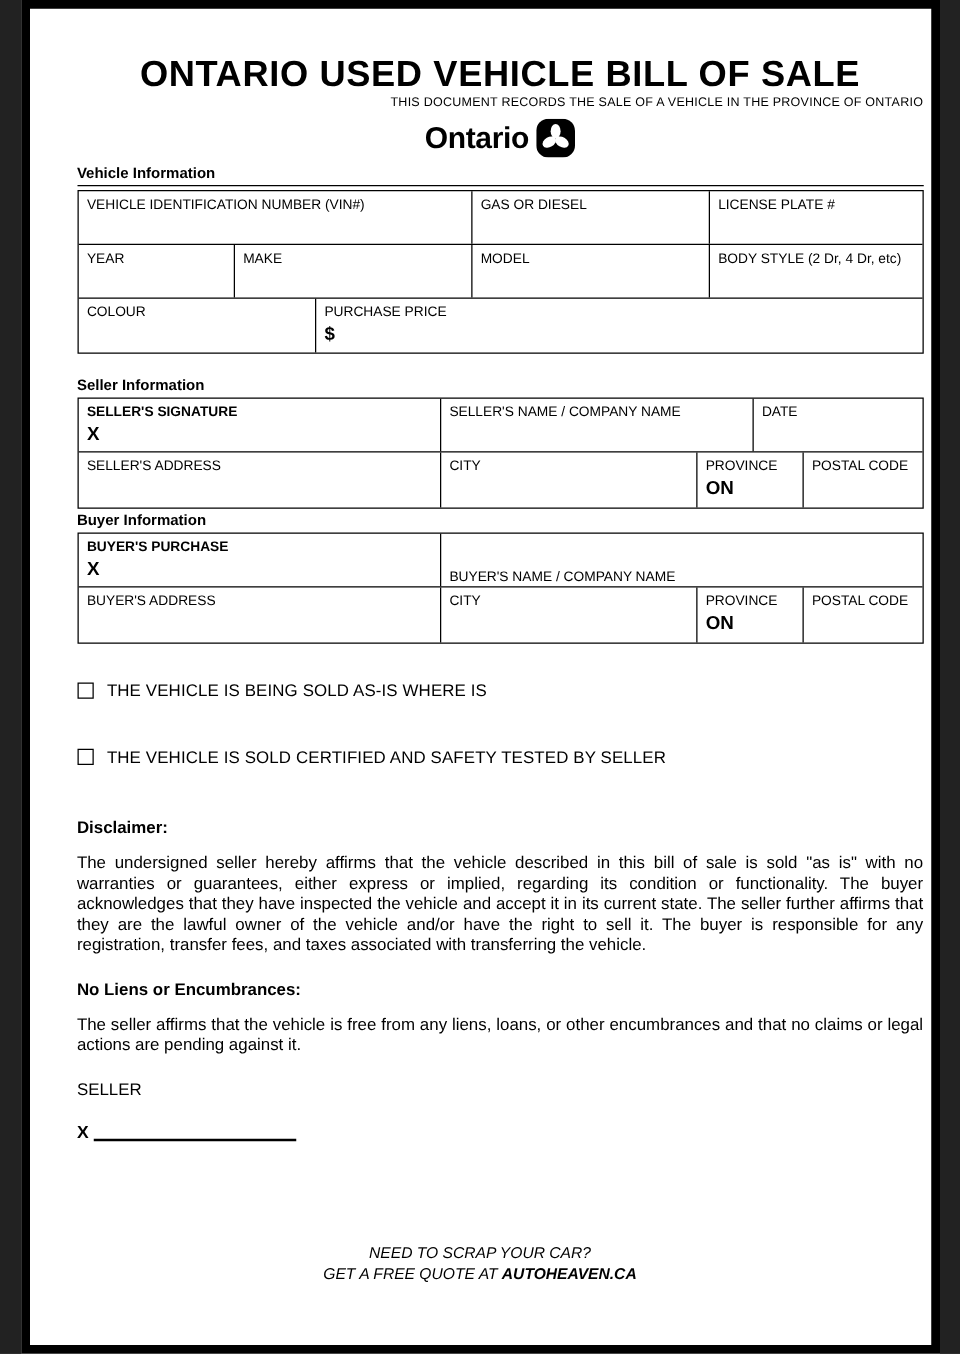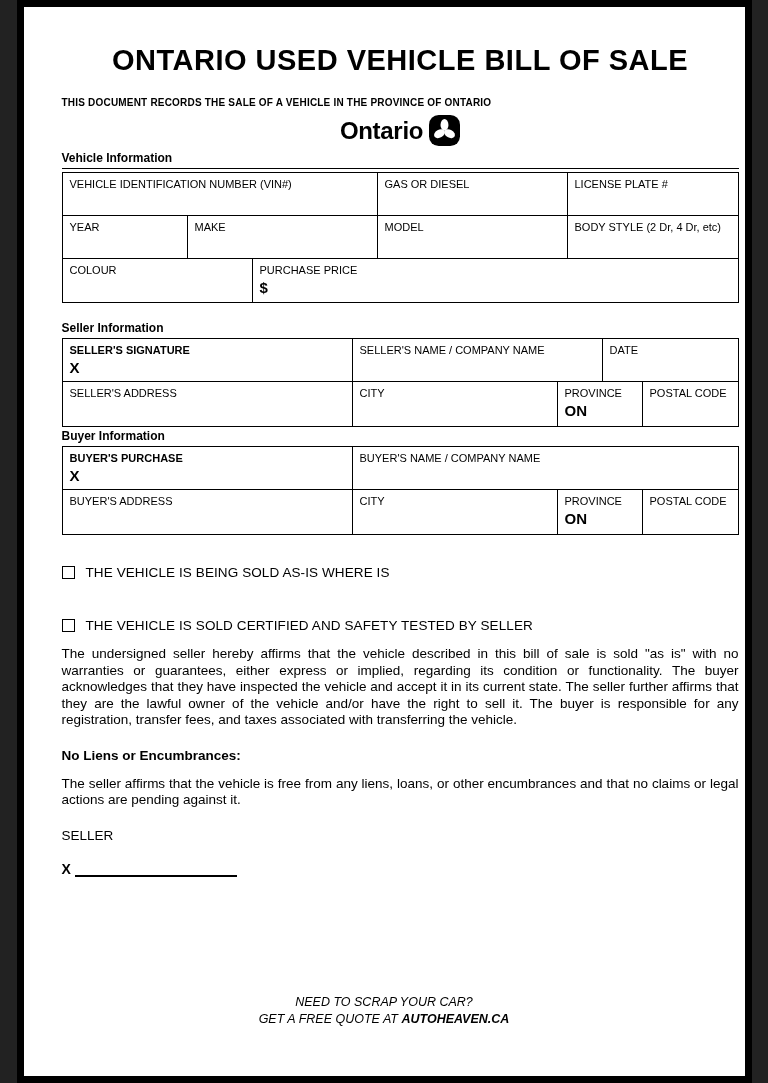--- a/index.html
+++ b/index.html
@@ -23,24 +23,23 @@
 
   
   .doc-title {
     margin-top: 37px;
     text-align: center;
     font-size: 29px;
     font-weight: bold;
     letter-spacing: 0.5px;
   }
   .doc-subtitle {
-    margin-top: 20px;
-    text-align: left;
+    text-align: right;
     font-size: 10px;
-    font-weight: bold;
+    font-weight: normal;
     letter-spacing: 0.2px;
   }
   .logo-row {
     margin-top: 7px;
     display: flex;
     align-items: center;
     justify-content: center;
     gap: 6px;
   }
   .logo-text { font-size: 24px; font-weight: bold; letter-spacing: -0.3px; }
@@ -143,21 +142,21 @@
   .w125 { flex: 0 0 125px; }
   .w137 { flex: 1 1 auto; }
   .w172 { flex: 1 1 auto; }
   .w190 { flex: 0 0 190px; }
   .w205 { flex: 0 0 205px; }
   .w250 { flex: 0 0 250px; }
   .w290 { flex: 0 0 290px; }
   .w315 { flex: 0 0 315px; }
   .w85  { flex: 0 0 85px; }
   .w97  { flex: 1 1 auto; }
-  .wrest { flex: 1 1 auto; }
+  .wrest { flex: 1 1 auto; margin-top: 24px; }
 </style>
 </head>
 <body>
 
 <div class="page">
   <div class="content">
 
     <div class="doc-title">ONTARIO USED VEHICLE BILL OF SALE</div>
     <div class="doc-subtitle">THIS DOCUMENT RECORDS THE SALE OF A VEHICLE IN THE PROVINCE OF ONTARIO</div>
     <div class="logo-row">
@@ -271,20 +270,21 @@
 
     <div class="check-row first">
       <div class="checkbox"></div>
       <span class="check-label">THE VEHICLE IS BEING SOLD AS-IS WHERE IS</span>
     </div>
     <div class="check-row second">
       <div class="checkbox"></div>
       <span class="check-label">THE VEHICLE IS SOLD CERTIFIED AND SAFETY TESTED BY SELLER</span>
     </div>
 
+    <div class="para-heading disclaimer">Disclaimer:</div>
     <p class="para">The undersigned seller hereby affirms that the vehicle described in this bill of sale is sold "as is" with no warranties or guarantees, either express or implied, regarding its condition or functionality. The buyer acknowledges that they have inspected the vehicle and accept it in its current state. The seller further affirms that they are the lawful owner of the vehicle and/or have the right to sell it. The buyer is responsible for any registration, transfer fees, and taxes associated with transferring the vehicle.</p>
 
     <div class="para-heading liens">No Liens or Encumbrances:</div>
     <p class="para">The seller affirms that the vehicle is free from any liens, loans, or other encumbrances and that no claims or legal actions are pending against it.</p>
 
     <div class="seller-label">SELLER</div>
     <div class="sign-row">
       <span class="sign-x">X</span>
       <span class="sign-line"></span>
     </div>

